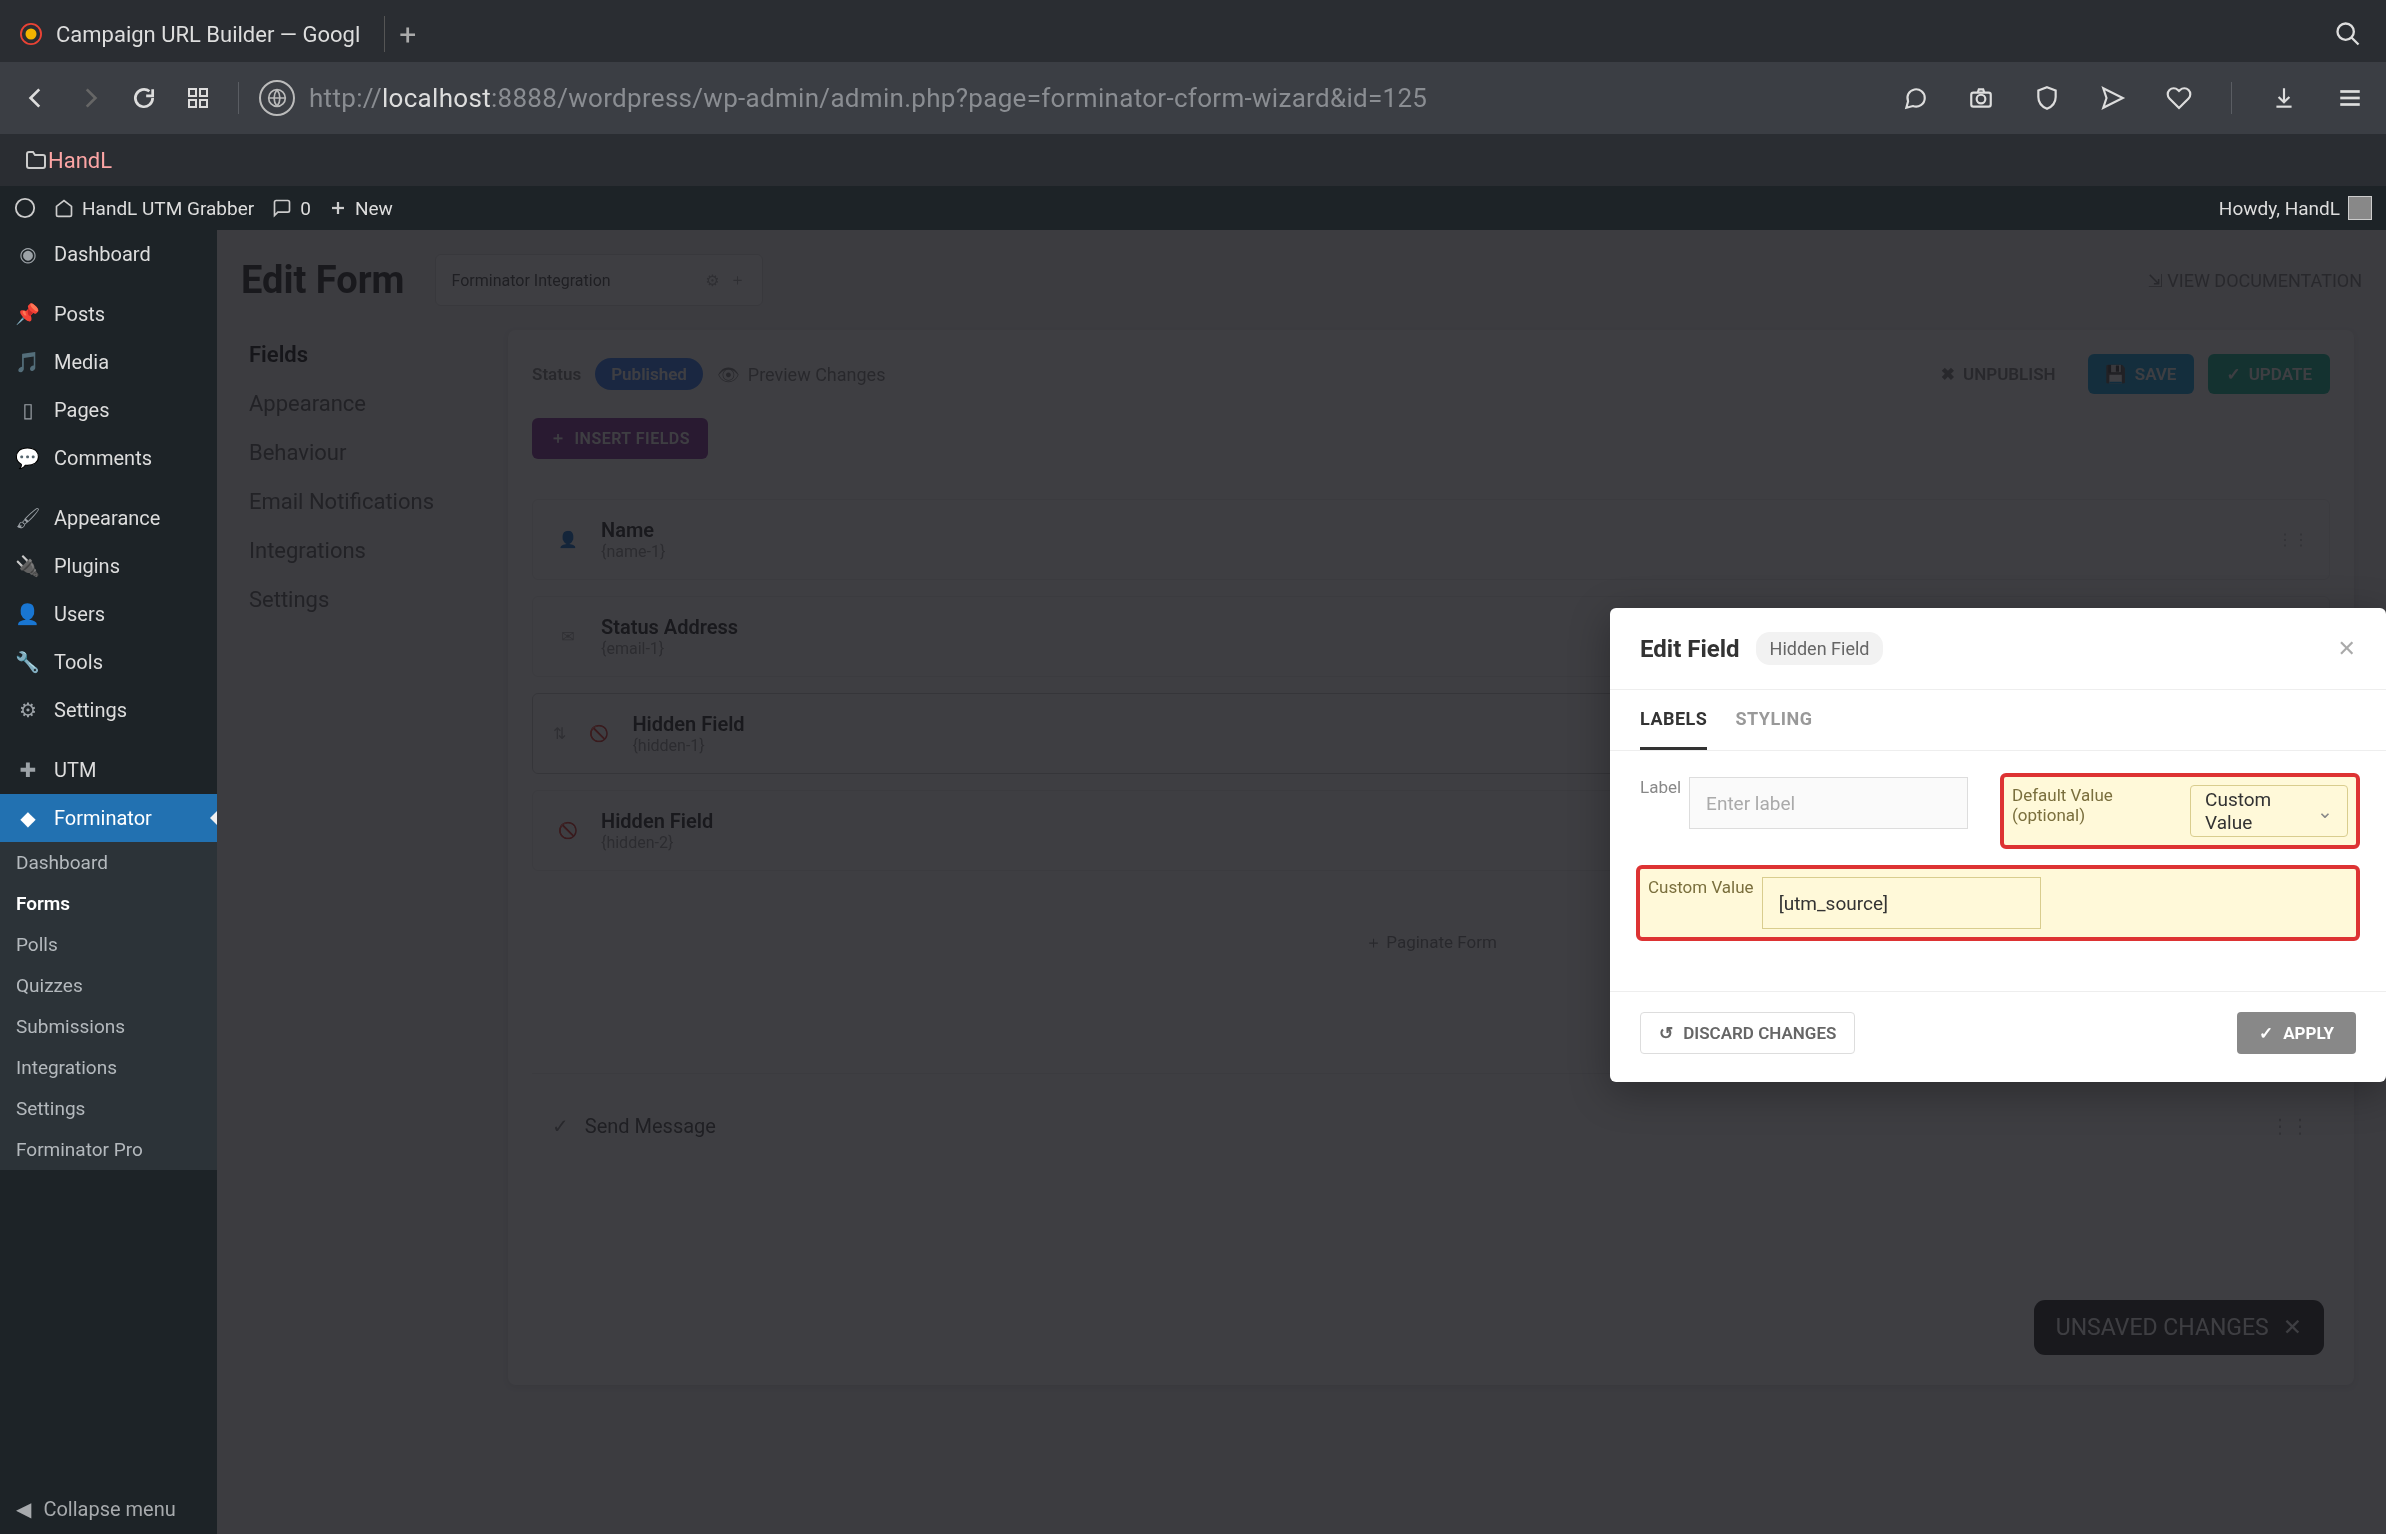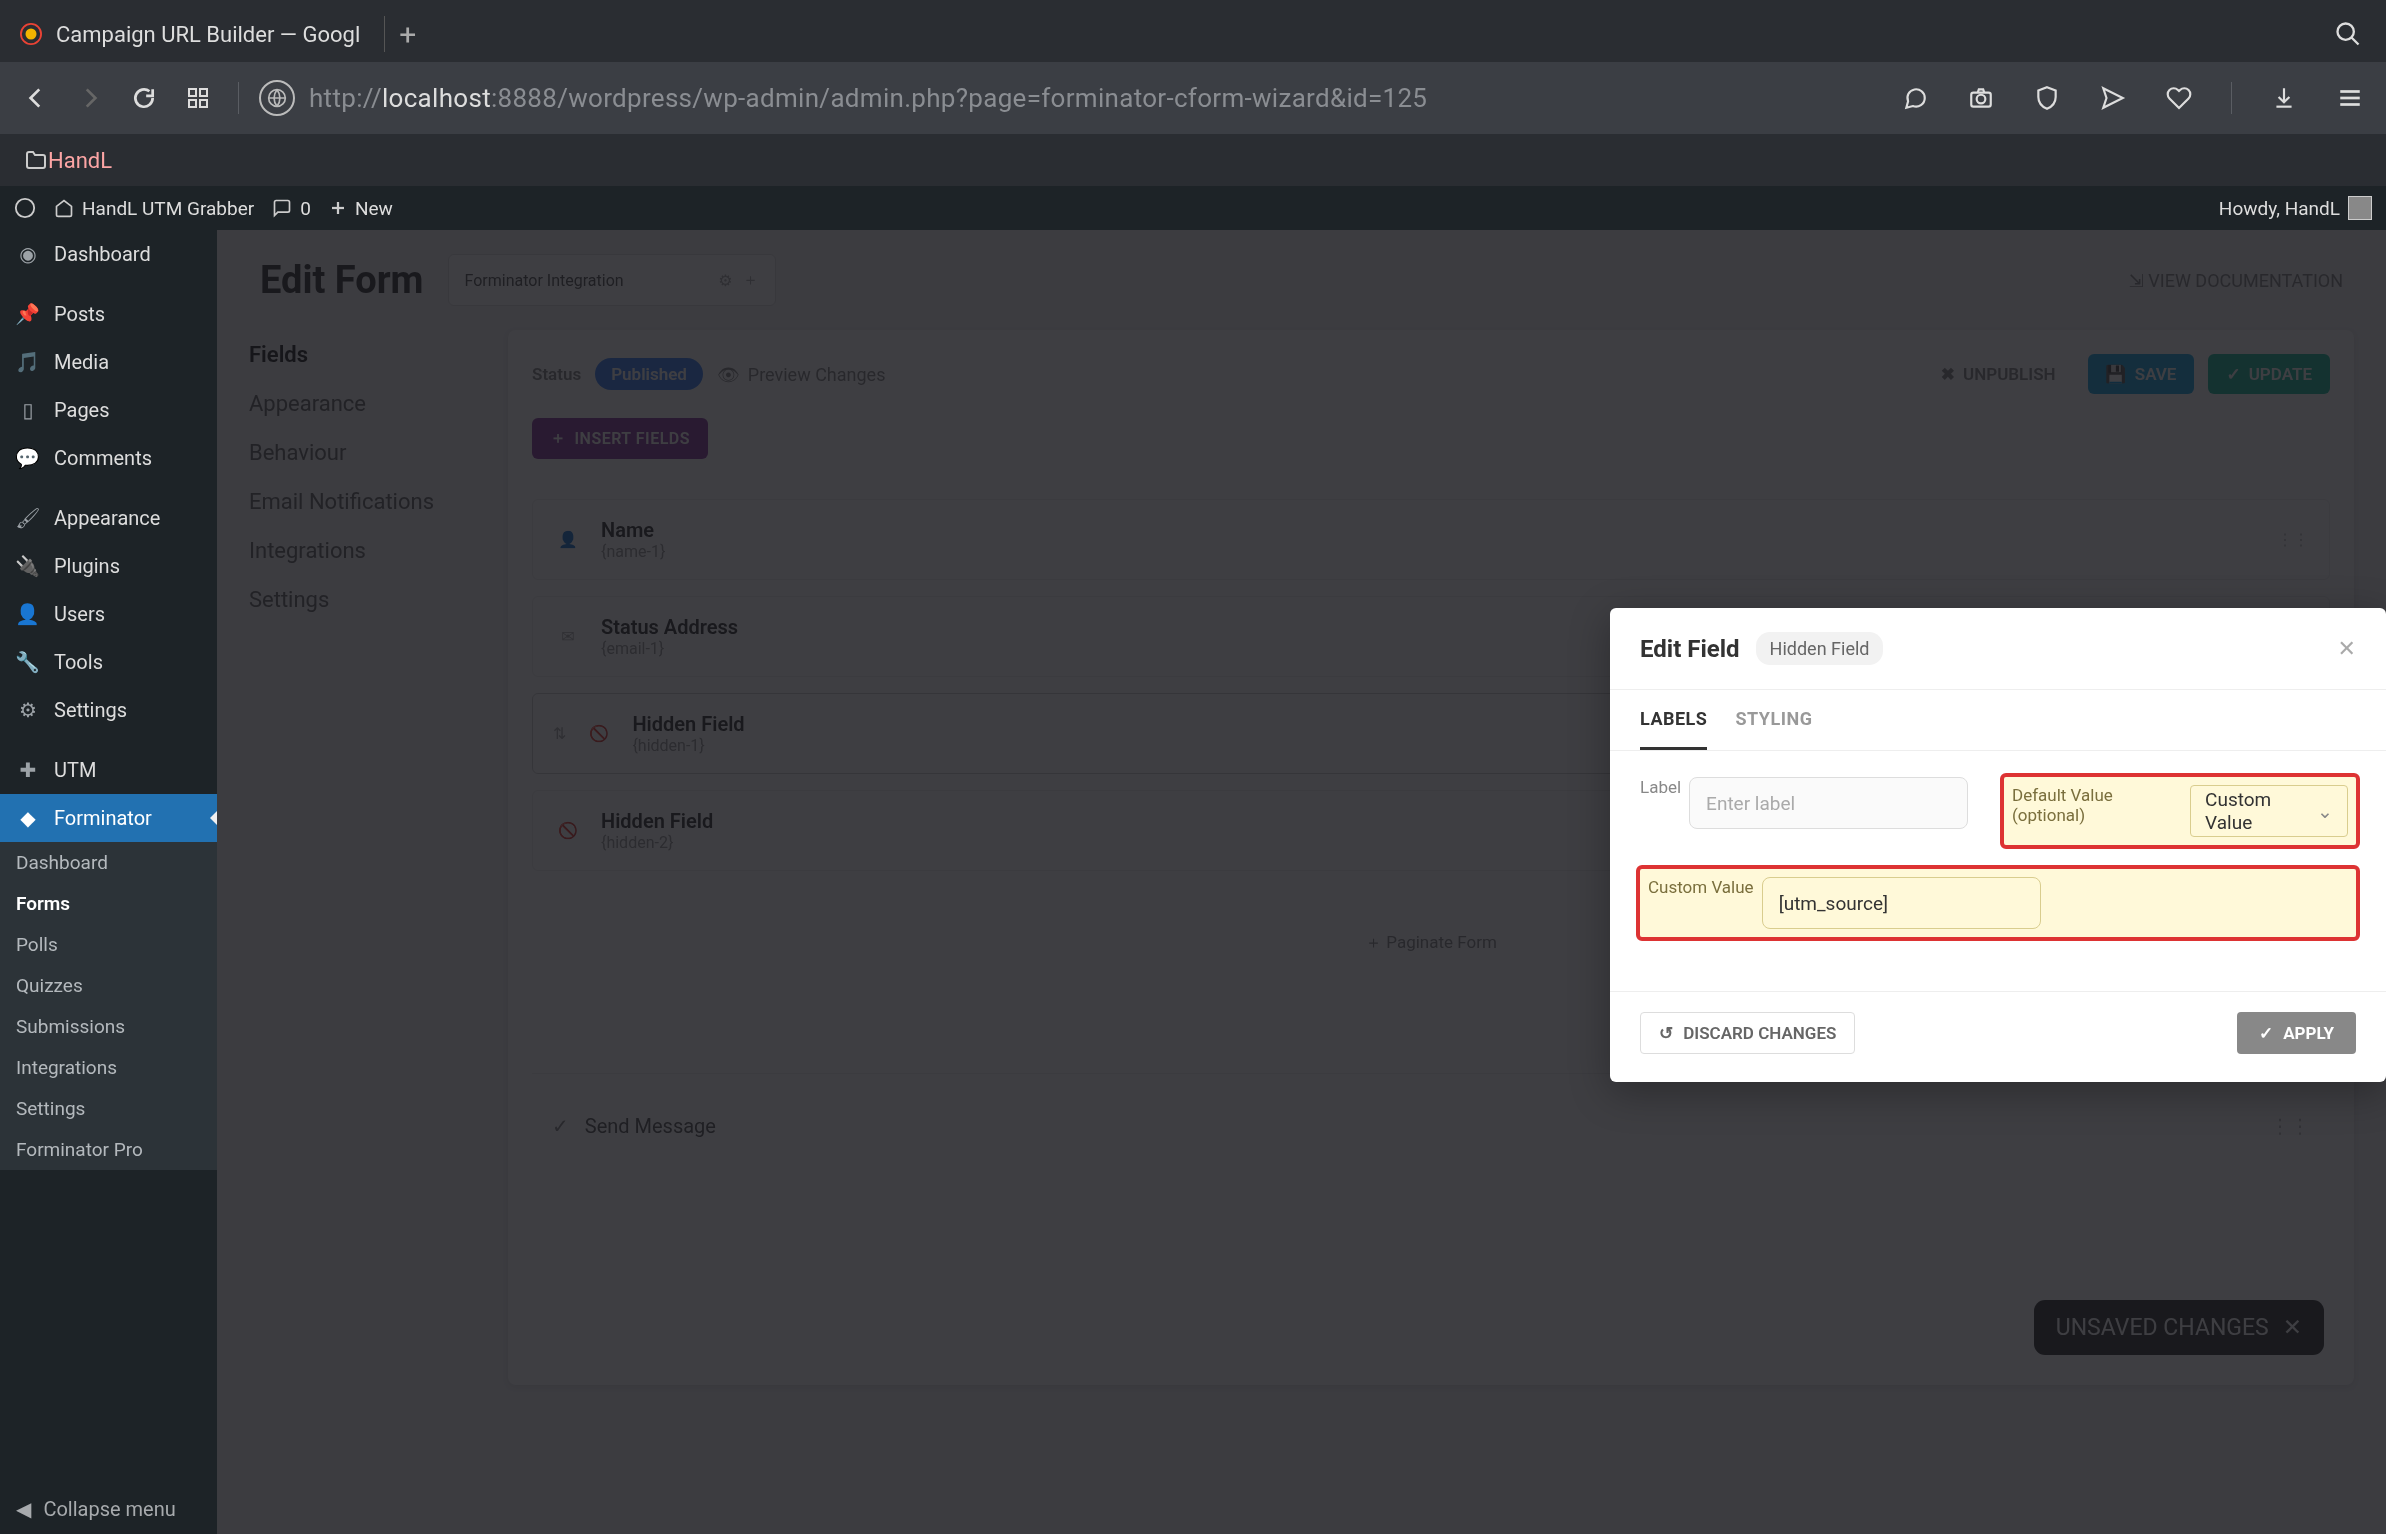--- a/index.html
+++ b/index.html
@@ -36,21 +36,21 @@
 .wp-menu .mi.active { background: #2271b1; color: #fff; position: relative; }
 .wp-menu .mi.active::after { content: ""; position: absolute; right: -1px; top: 50%; transform: translateY(-50%); border: 8px solid transparent; border-right-color: #f0f0f1; }
 .wp-menu .sub { background: #2c3338; }
 .wp-menu .sub .si { padding: 9px 16px 9px 16px; font-size: 19px; color: #b4b9bd; cursor: pointer; }
 .wp-menu .sub .si.cur { color: #fff; font-weight: 600; }
 .wp-menu .collapse { margin-top: auto; padding: 14px 16px; color: #a7aaad; display: flex; align-items: center; gap: 12px; cursor: pointer; }
 
 .wp-content { flex: 1; background: #f0f0f1; position: relative; overflow: hidden; }
 .wp-content .dim-overlay { position: absolute; inset: 0; background: rgba(20,20,25,.82); z-index: 5; pointer-events: none; }
 
-.ef-header { display: flex; align-items: center; padding: 24px 43px; gap: 24px; }
+.ef-header { display: flex; align-items: center; padding: 24px 24px; gap: 30px; }
 .ef-title { font-size: 38px; font-weight: 700; color: #333; }
 .ef-name-box { flex: 0 0 328px; height: 52px; border: 1px solid #ddd; border-radius: 6px; display: flex; align-items: center; padding: 0 16px; color: #555; background: #fff; gap: 10px; }
 .ef-name-box .nm { flex: 1; }
 .ef-header .right { margin-left: auto; display: flex; gap: 18px; align-items: center; color: #888; font-size: 18px; }
 
 .ef-body { display: flex; padding: 0 32px; gap: 0; }
 .ef-side { width: 259px; }
 .ef-side .tab-i { padding: 12px 0; color: #666; font-size: 22px; cursor: pointer; }
 .ef-side .tab-i.cur { color: #222; font-weight: 600; }
 .ef-main { flex: 1; background: #fff; border-radius: 8px; box-shadow: 0 2px 6px rgba(0,0,0,.08); padding: 24px; min-height: 1055px; position: relative; }
@@ -79,21 +79,21 @@
 .modal-hdr .mtitle { font-size: 24px; font-weight: 700; color: #333; }
 .modal-hdr .badge { background: #f2f2f2; color: #666; font-size: 18px; padding: 6px 14px; border-radius: 14px; }
 .modal-hdr .close { margin-left: auto; color: #aaa; cursor: pointer; font-size: 22px; }
 .modal-tabs { display: flex; padding: 0 30px; gap: 28px; border-bottom: 1px solid #eee; }
 .modal-tabs .mt { padding: 18px 0; font-size: 18px; font-weight: 700; color: #999; letter-spacing: 0.5px; cursor: pointer; border-bottom: 3px solid transparent; }
 .modal-tabs .mt.cur { color: #333; border-bottom-color: #333; }
 .modal-body { padding: 26px 30px 30px; }
 .form-row { display: flex; gap: 28px; margin-bottom: 24px; }
 .form-col { flex: 1; display: flex; flex-direction: row; gap: 8px; }
 .form-lbl { font-size: 17px; color: #888; }
-.inp { height: 52px; border: 1px solid #ddd; border-radius: 8px; padding: 0 16px; font-size: 19px; color: #333; background: #fafafa; }
+.inp { height: 52px; border: 1px solid #ddd; border-radius: 0; padding: 0 16px; font-size: 19px; color: #333; background: #fafafa; }
 .inp::placeholder { color: #aaa; }
 .sel { height: 52px; border: 1px solid #ddd; border-radius: 4px; padding: 0 14px; font-size: 19px; color: #333; display: flex; align-items: center; justify-content: space-between; background: #fafafa; cursor: pointer; }
 .hl-box { outline: 4px solid #d33; background: #fff9d9; border-radius: 2px; padding: 8px; }
 .hl-box .form-lbl { color: #7a6f3d; }
 .hl-box .sel, .hl-box .inp { background: #fff9d9; border-color: #d9cd8e; }
 .modal-ftr { display: flex; padding: 20px 30px 28px; border-top: 1px solid #eee; }
 .modal-ftr .btn-outline { border: 1px solid #ddd; background: #fff; color: #666; padding: 10px 18px; border-radius: 4px; font-size: 17px; font-weight: 600; display: inline-flex; align-items: center; gap: 10px; cursor: pointer; }
 .modal-ftr .btn-apply { margin-left: auto; background: #888; color: #fff; padding: 10px 22px; border-radius: 4px; font-size: 17px; font-weight: 700; border: none; display: inline-flex; align-items: center; gap: 10px; cursor: pointer; }
 
 svg { display: block; }

